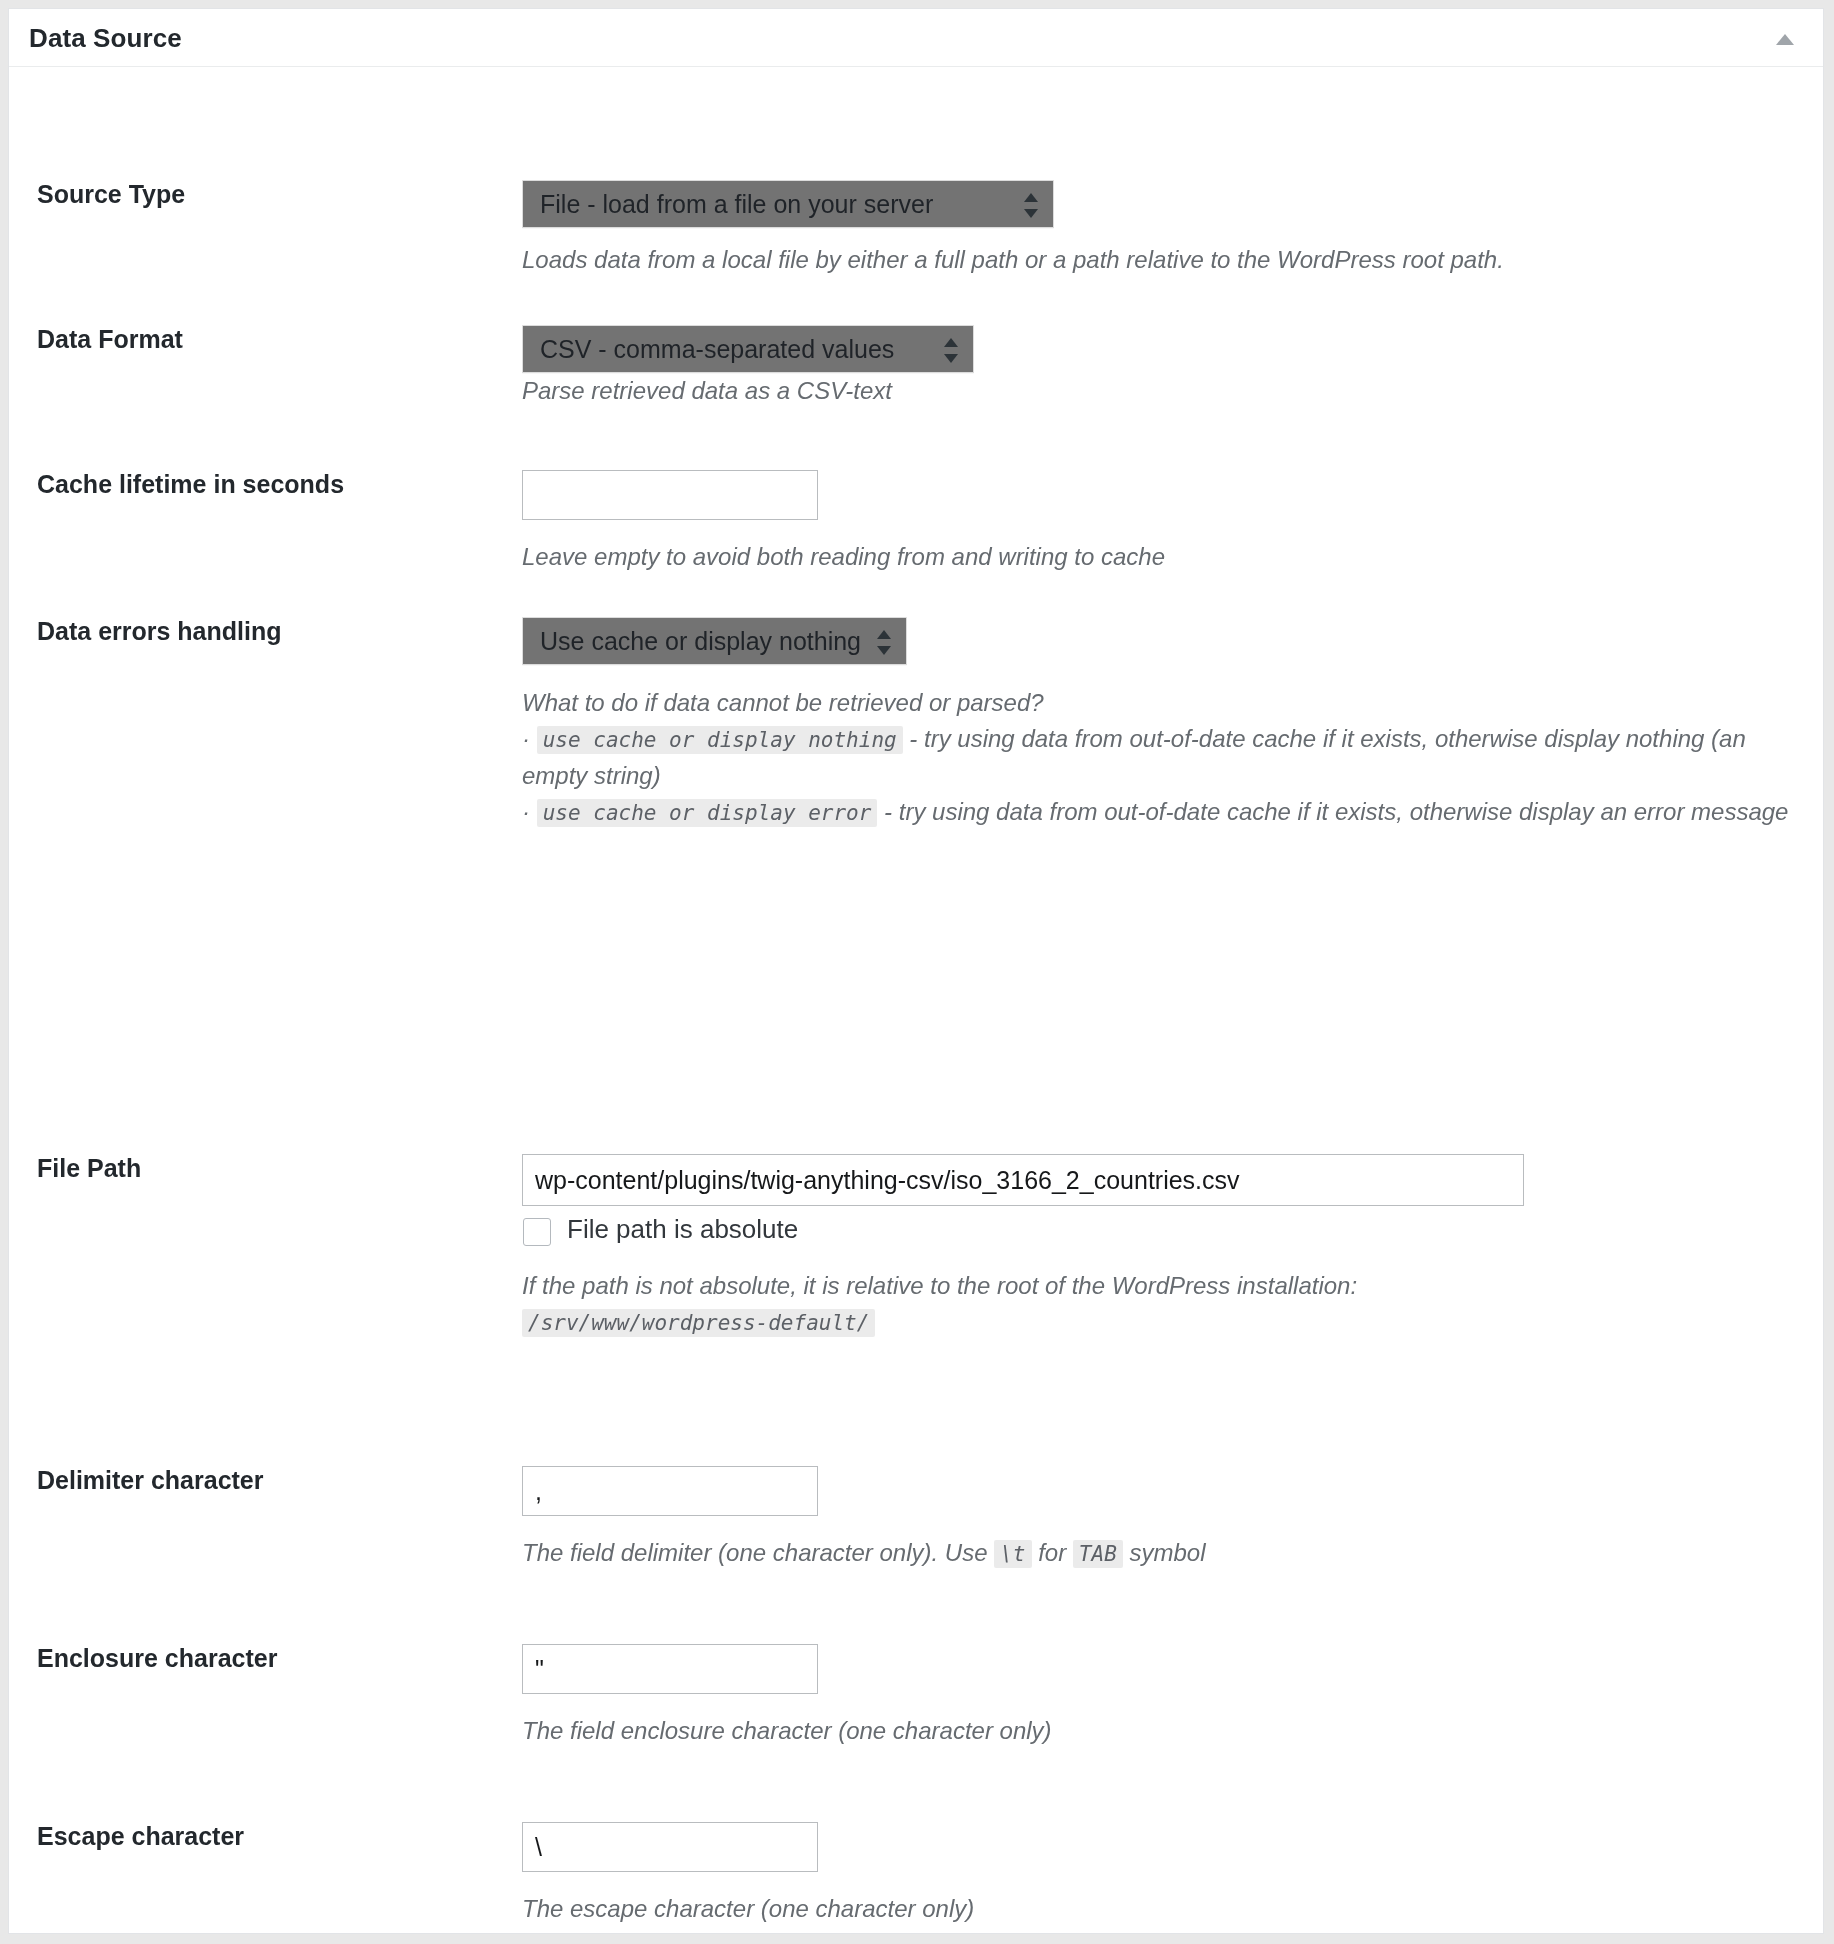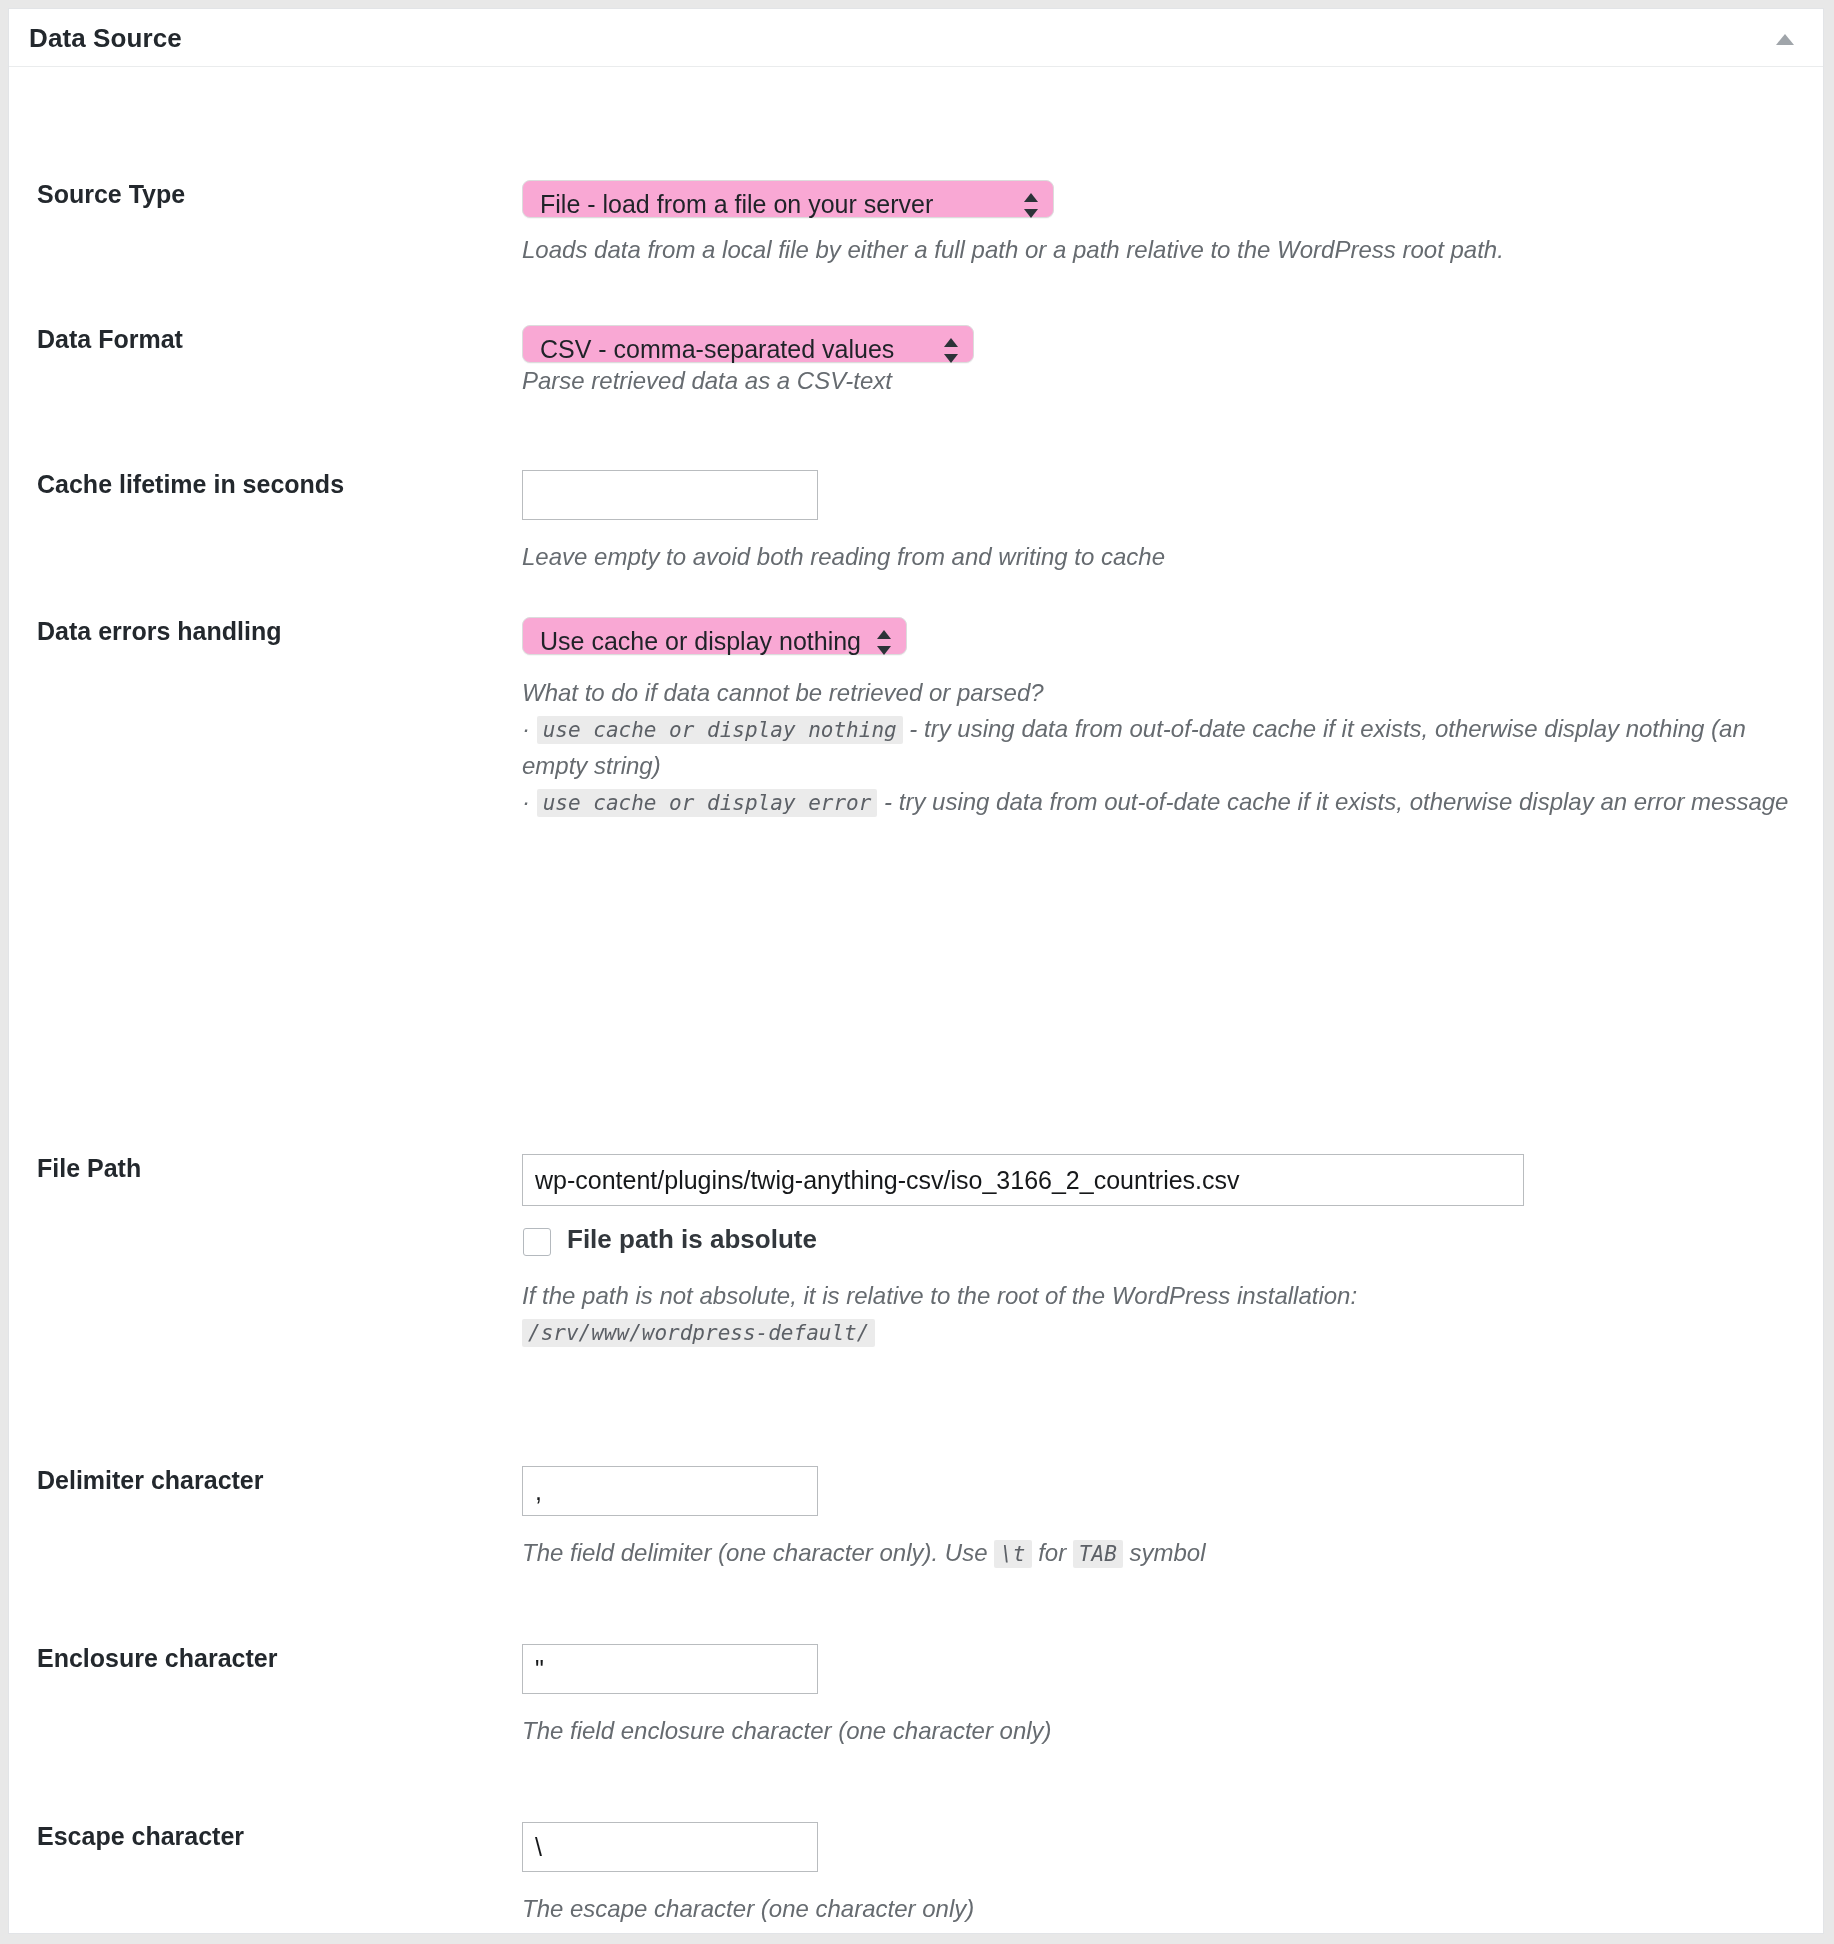--- a/index.html
+++ b/index.html
@@ -86,25 +86,25 @@
     position: absolute;
     left: 513px;
     top: 0;
     right: 30px;
   }
 
   
   .select {
     position: relative;
     display: inline-block;
-    height: 38px;
-    box-sizing: border-box;
-    background: #f9a8d4;
+    height: 48px;
+    box-sizing: border-box;
+    background: #737373;
     border: 1px solid #dcdcdc;
-    border-radius: 8px;
+    border-radius: 1px;
     box-shadow: 0 1px 0 rgba(0,0,0,0.03);
     cursor: pointer;
     vertical-align: top;
   }
   .select .sel-text {
     position: absolute;
     left: 17px;
     top: 9px;
     font-size: 25px;
     color: #1f2328;
@@ -277,21 +277,21 @@
             <code class="code">use cache or display error</code><span> - try using data from out-of-date cache if it exists, otherwise display an error message</span>
           </div>
         </div>
       </div>
     </div>
 
     <div class="row" style="top:1087px;">
       <div class="row-label">File Path</div>
       <div class="row-field">
         <input class="text-input input-wide" type="text" value="wp-content/plugins/twig-anything-csv/iso_3166_2_countries.csv" style="">
-        <div class="checkbox-row" style="margin-top:20px;font-weight:bold;">
+        <div class="checkbox-row" style="margin-top:10px;">
           <span class="cbox"></span>
           <span class="cbox-label">File path is absolute</span>
         </div>
         <div class="help narrow" style="margin-top:16px;">
           <span>If the path is not absolute, it is relative to the root of the WordPress installation: </span><code class="code">/srv/www/wordpress-default/</code>
         </div>
       </div>
     </div>
 
     <div class="row" style="top:1399px;">

